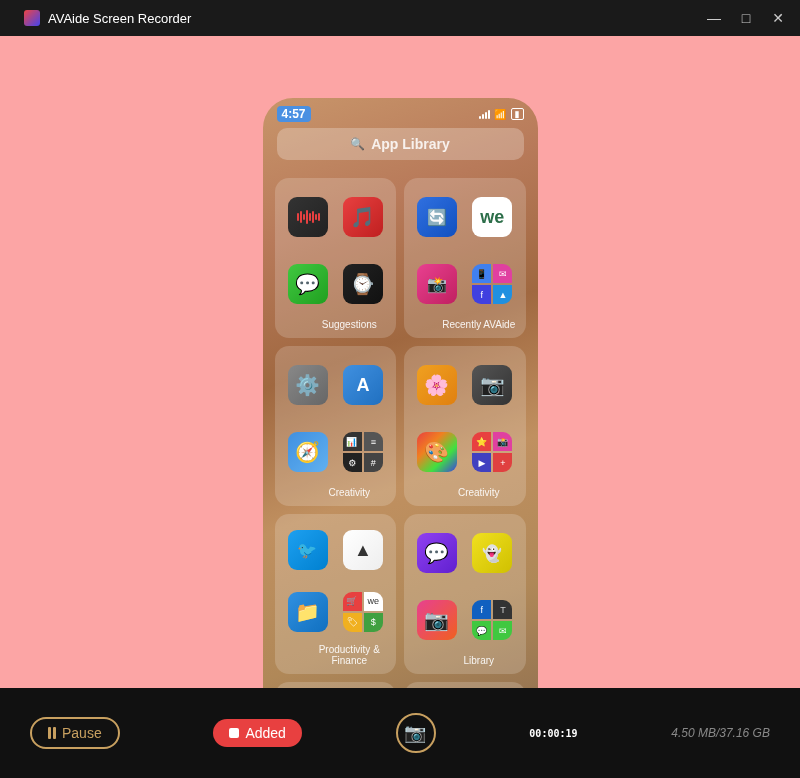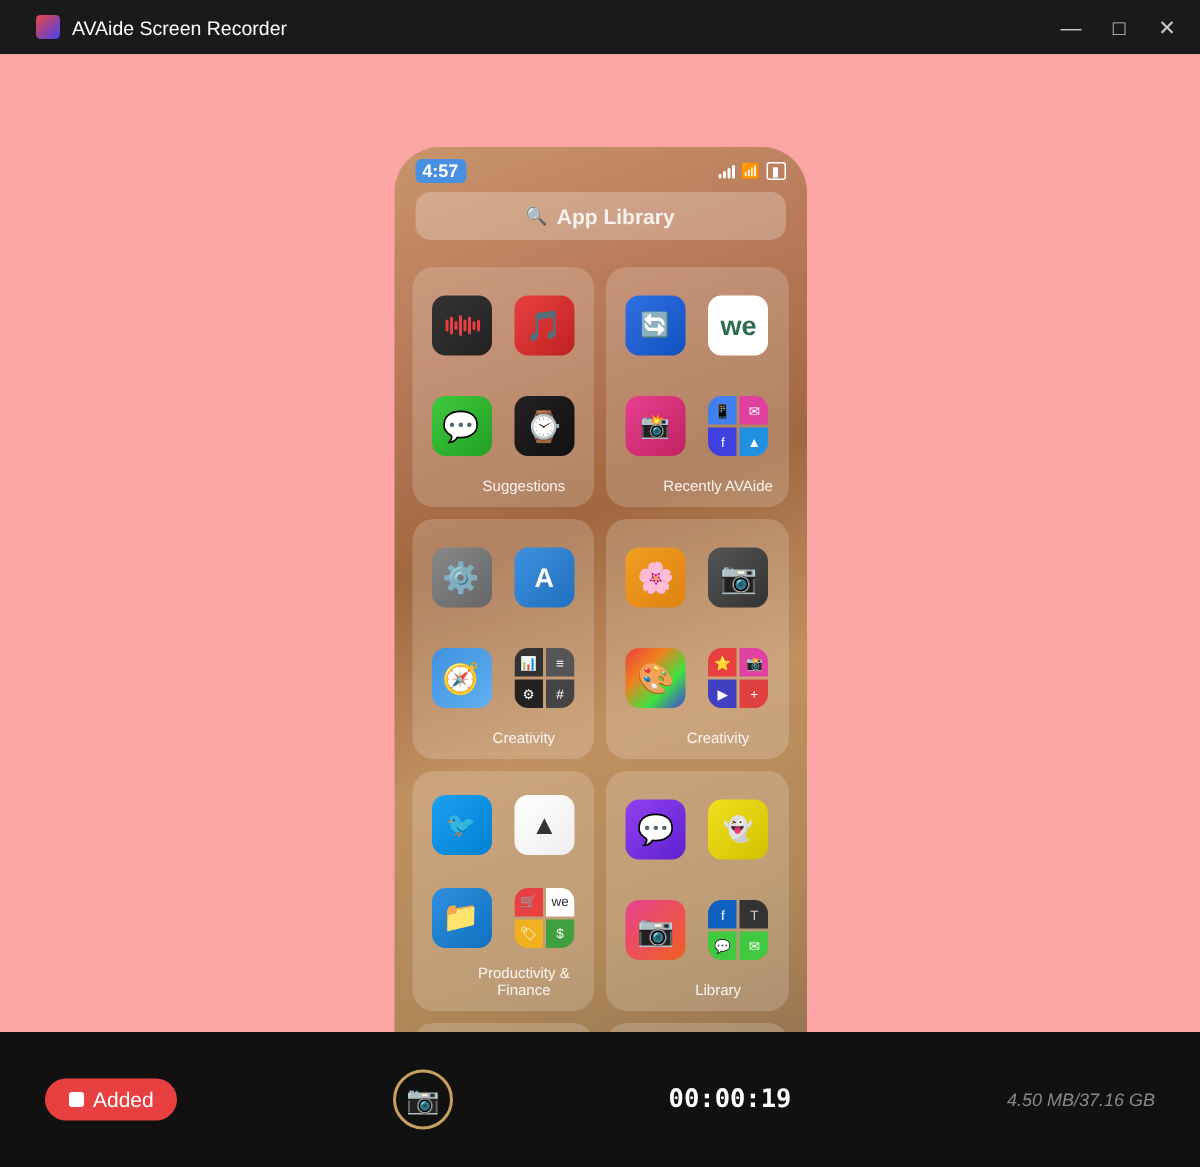--- a/index.html
+++ b/index.html
@@ -319,21 +319,21 @@
       display: flex;
       align-items: center;
       justify-content: center;
       cursor: pointer;
       color: #fff;
       font-size: 18px;
     }
 
     .timer-display {
       color: #fff;
-      font-size: 17px;
+      font-size: 10px;
       font-weight: 600;
       font-family: monospace;
     }
 
     .storage-display {
       color: #888;
       font-size: 12px;
       font-style: italic;
     }
 
@@ -575,20 +575,27 @@
             </div>
           </div>
         </div>
 
       </div>
     </div>
   </div>
 
   <div class="bottom-bar">
     <div class="controls-bar">
+      <button class="pause-btn">
+        <span class="pause-icon">
+          <span class="pause-bar"></span>
+          <span class="pause-bar"></span>
+        </span>
+        <span>Pause</span>
+      </button>
       <button class="stop-btn">
         <span class="stop-icon"></span>
         <span>Added</span>
       </button>
       <button class="camera-btn">
         <span>📷</span>
       </button>
       <span class="timer-display">00:00:19</span>
       <span class="storage-display">4.50 MB/37.16 GB</span>
     </div>

